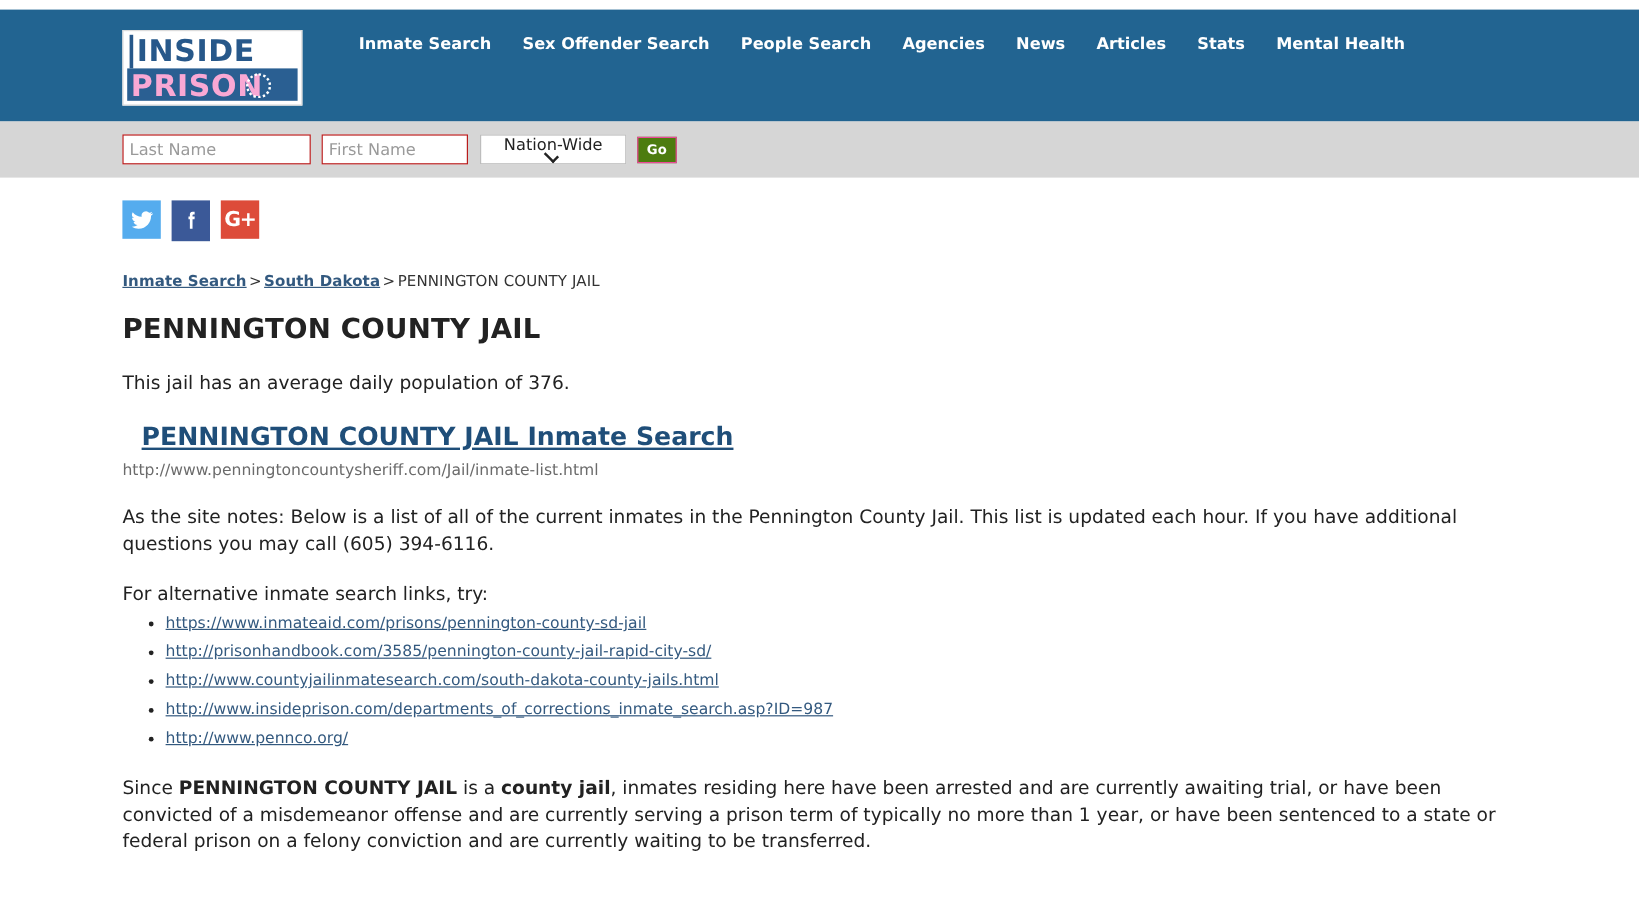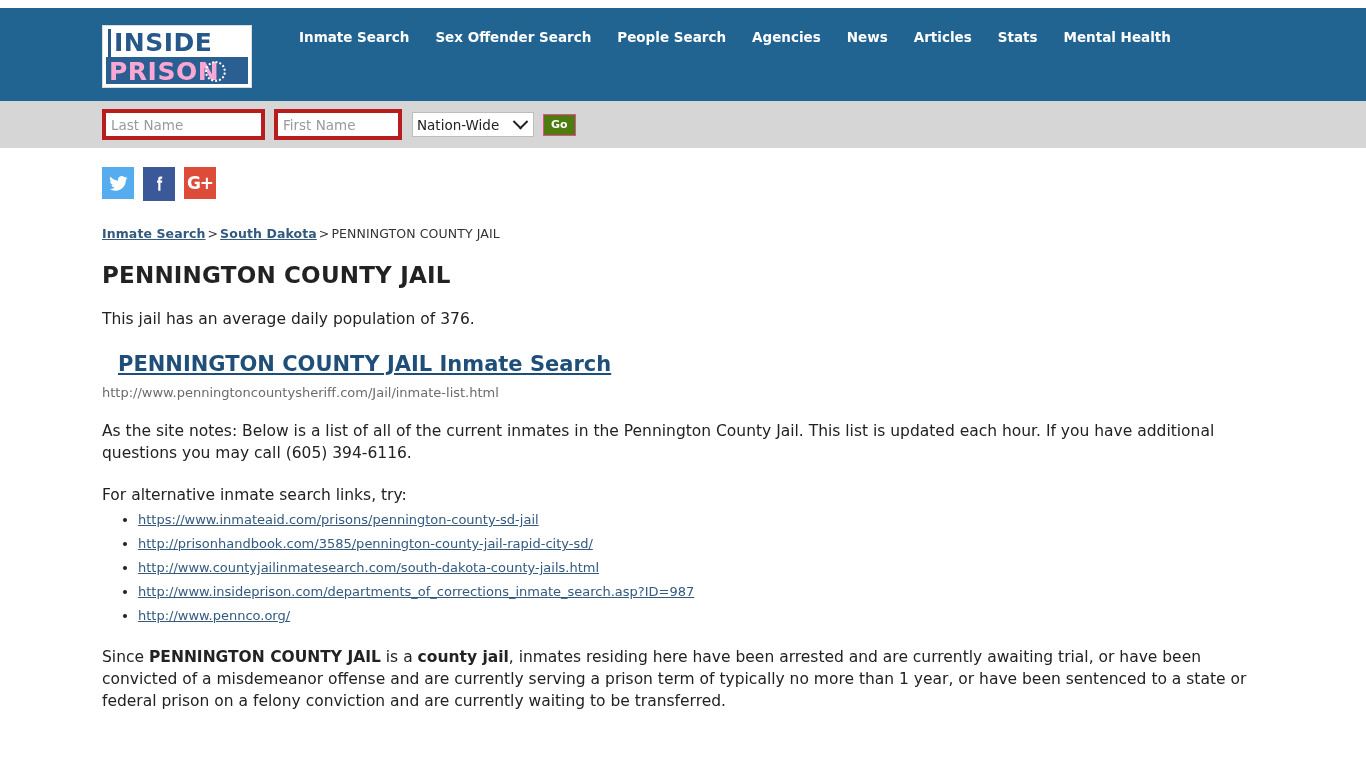--- a/index.html
+++ b/index.html
@@ -102,21 +102,21 @@
   .search-band {
     height: 47px;
     background: #d6d6d6;
     display: flex;
     align-items: center;
     padding-left: 102px;
     box-sizing: border-box;
   }
   .search-band input[type="text"] {
     height: 21px;
-    border: 4px solid #b91c1c;
+    border: 1px solid #b91c1c;
     background: #ffffff;
     font-size: 13.5px;
     font-family: "DejaVu Sans", "Liberation Sans", sans-serif;
     color: #333333;
     padding: 1px 5px;
     box-sizing: content-box;
     outline: none;
   }
   #last-name-input { width: 145px; }
   #first-name-input { width: 110px; margin-left: 9px; }
@@ -130,20 +130,21 @@
     background: #ffffff;
     font-size: 13.5px;
     font-family: "DejaVu Sans", "Liberation Sans", sans-serif;
     color: #222222;
     padding: 0 4px;
     box-sizing: border-box;
     display: flex;
     align-items: center;
     justify-content: space-between;
     cursor: pointer;
+    flex-direction: column;
   }
   .chevron {
     display: inline-block;
     width: 9px;
     height: 9px;
     border-right: 2px solid #222;
     border-bottom: 2px solid #222;
     transform: rotate(45deg) translate(-2px,-2px);
     margin-right: 3px;
   }

